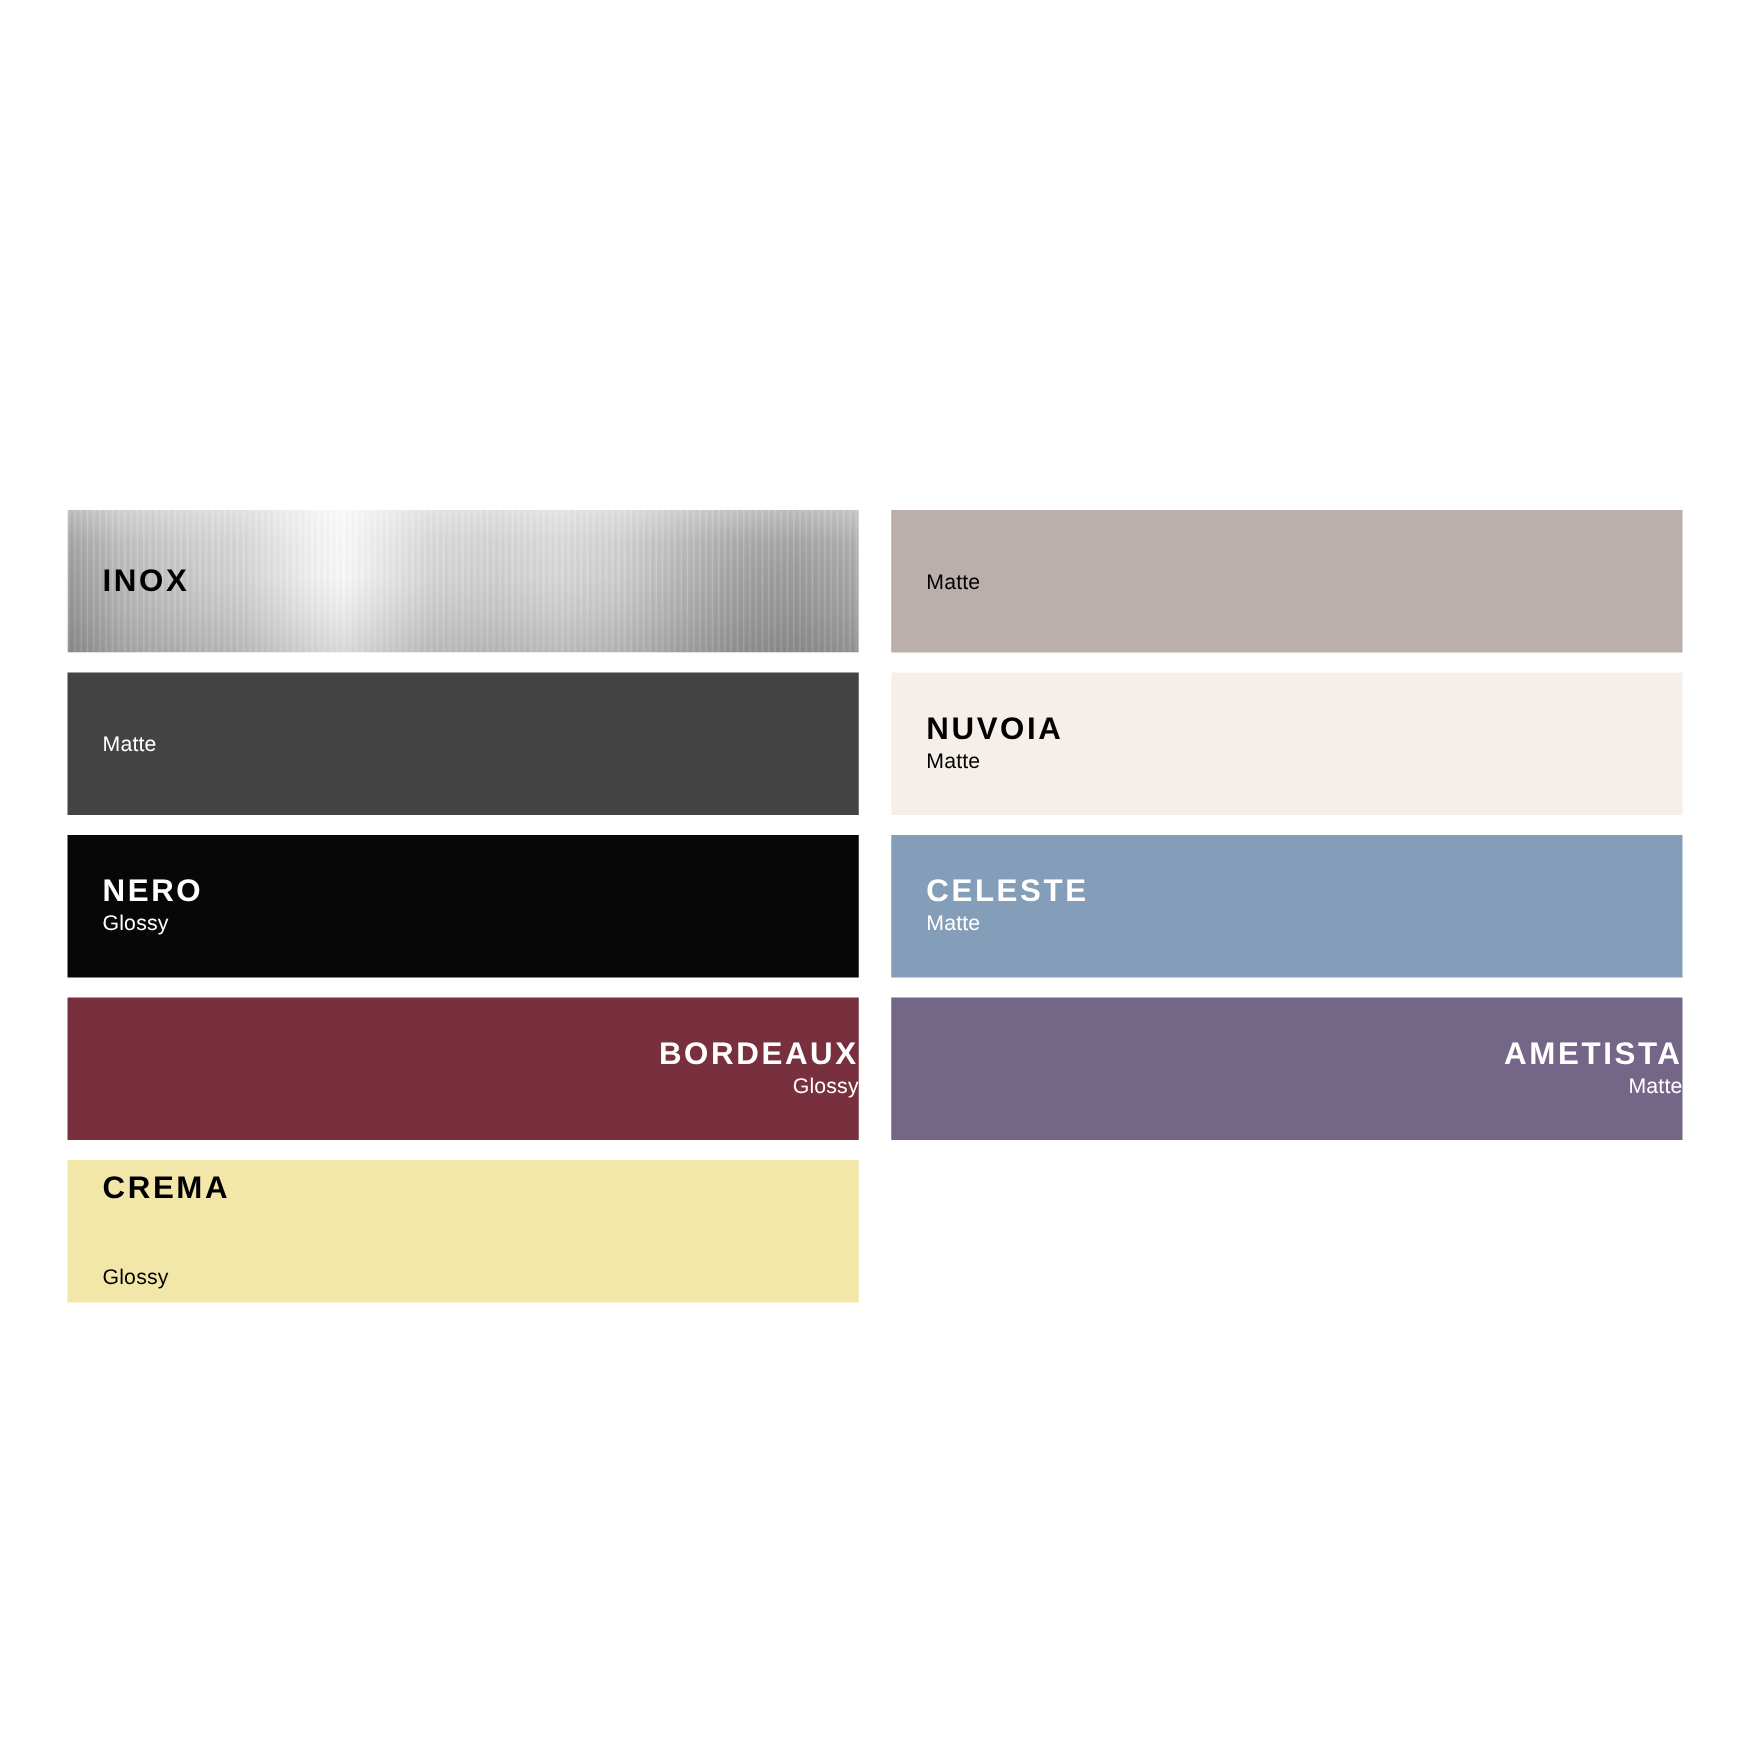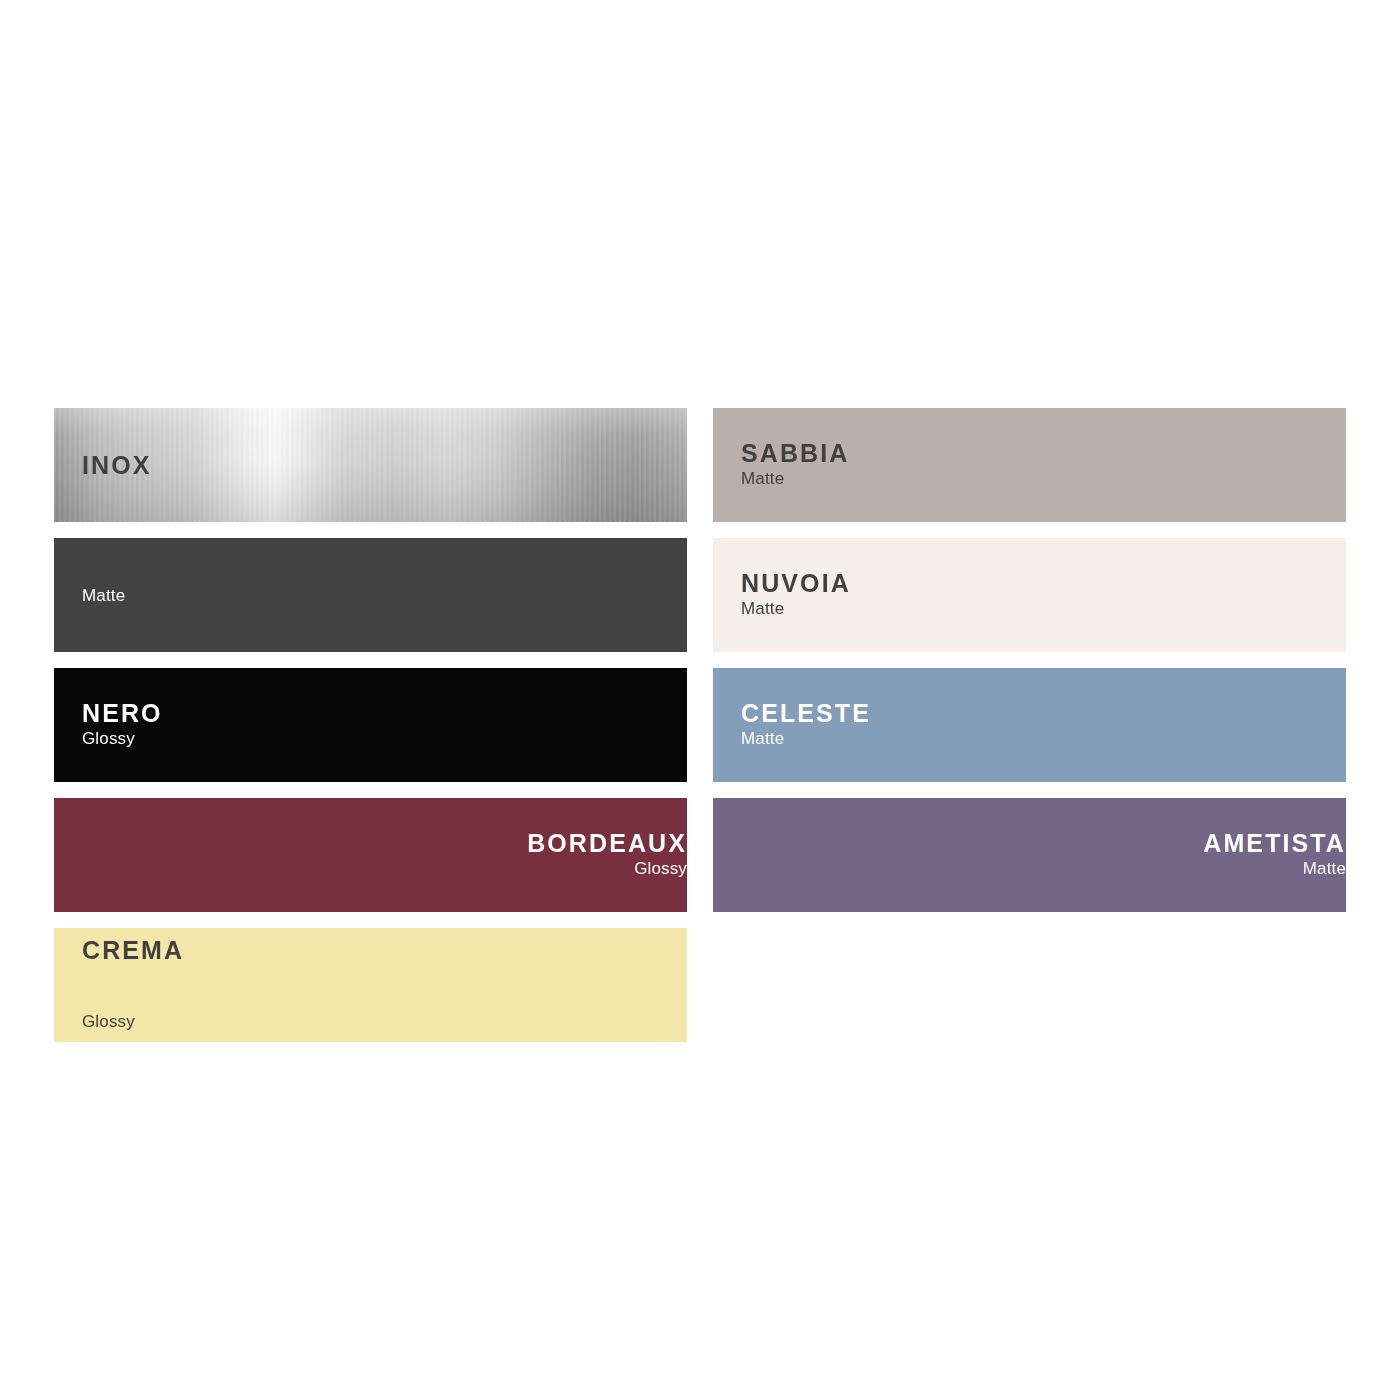--- a/index.html
+++ b/index.html
@@ -62,21 +62,21 @@
     font-size: 17px;
     font-weight: normal;
     letter-spacing: 0.15px;
     line-height: 1.3;
     margin-top: 2px;
     white-space: nowrap;
   }
 
   
   .ink-dark  .swatch-label,
-  .ink-dark  .swatch-finish { color: #404040; }
+  .ink-dark  .swatch-finish { color: #000000; }
   .ink-light .swatch-label,
   .ink-light .swatch-finish { color: #ffffff; }
 
   
   .metal-base {
     position: absolute;
     inset: 0;
     z-index: 0;
     background:
       linear-gradient(90deg,
@@ -141,21 +141,20 @@
     </div>
     <div class="swatch col-left row-4 ink-light" style="background: rgb(120, 48, 63);">
       <div class="swatch-label">BORDEAUX</div>
       <div class="swatch-finish">Glossy</div>
     </div>
     <div class="swatch col-left row-5 ink-dark" style="background: rgb(242, 231, 168);">
       <div class="swatch-label">CREMA</div>
       <div class="swatch-finish">Glossy</div>
     </div>
     <div class="swatch col-right row-1 ink-dark" style="background: rgb(187, 175, 171);">
-      <div class="swatch-label">SABBIA</div>
       <div class="swatch-finish">Matte</div>
     </div>
     <div class="swatch col-right row-2 ink-dark" style="background: rgb(246, 239, 233);">
       <div class="swatch-label">NUVOIA</div>
       <div class="swatch-finish">Matte</div>
     </div>
     <div class="swatch col-right row-3 ink-light" style="background: rgb(132, 157, 184);">
       <div class="swatch-label">CELESTE</div>
       <div class="swatch-finish">Matte</div>
     </div>

